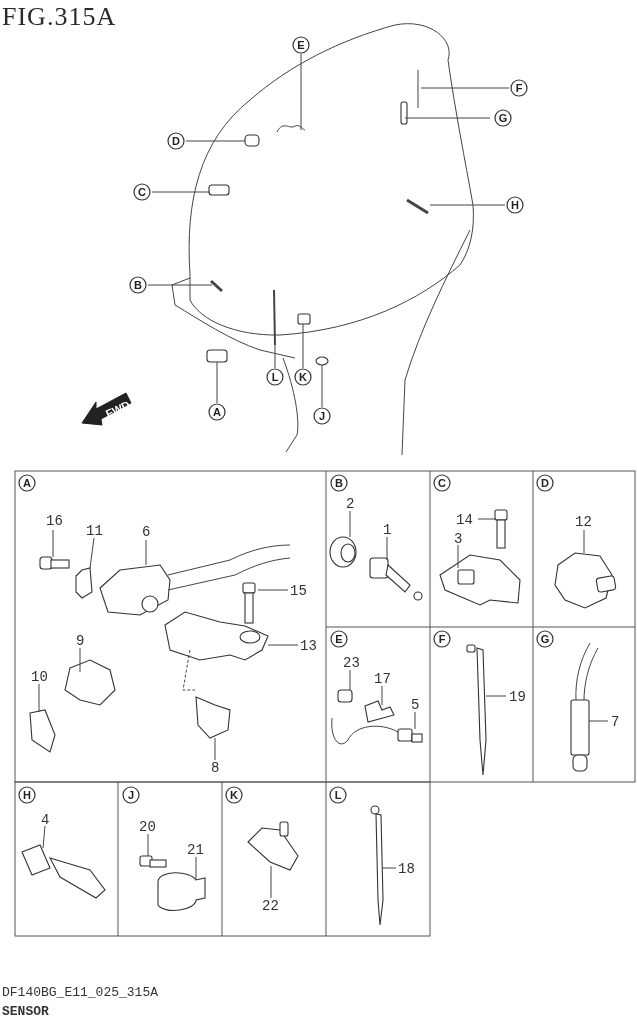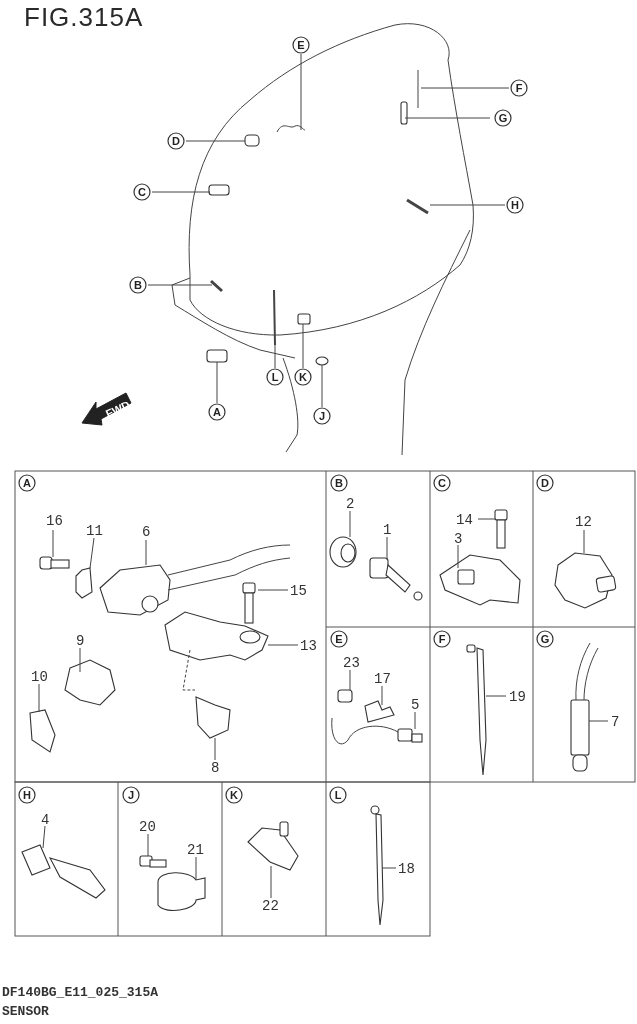--- a/index.html
+++ b/index.html
@@ -1,18 +1,18 @@
 <!DOCTYPE html>
 <html><head>
 <meta charset="utf-8">
 <style>
   html,body{margin:0;padding:0;background:#fff;}
   body{width:637px;height:1024px;position:relative;overflow:hidden;font-family:"Liberation Mono","DejaVu Sans Mono",monospace;color:#333;}
-  .fig-title{position:absolute;left:2px;top:2px;font-size:26px;letter-spacing:1px;color:#2a2a2a;font-family:Liberation Sans, sans-serif;margin-left:22px;}
-  .footer-code{position:absolute;left:2px;top:985px;font-size:13px;color:#333;font-weight:bold;}
+  .fig-title{position:absolute;left:2px;top:2px;font-size:26px;letter-spacing:1px;color:#2a2a2a;font-family:Liberation Serif, serif;}
+  .footer-code{position:absolute;left:2px;top:985px;font-size:13px;color:#333;}
   .footer-name{position:absolute;left:2px;top:1004px;font-size:13px;color:#333;font-weight:bold;}
   svg{position:absolute;left:0;top:0;}
   .lbl{font-family:"Liberation Sans","DejaVu Sans",sans-serif;font-size:11px;font-weight:bold;fill:#222;}
   .num{font-family:"Liberation Mono","DejaVu Sans Mono",monospace;font-size:14px;fill:#333;}
   .ln{stroke:#444;stroke-width:1;fill:none;}
   .part{stroke:#333;stroke-width:1.1;fill:#fff;}
   .grid{stroke:#555;stroke-width:1;fill:none;}
 </style>
 </head>
 <body>

